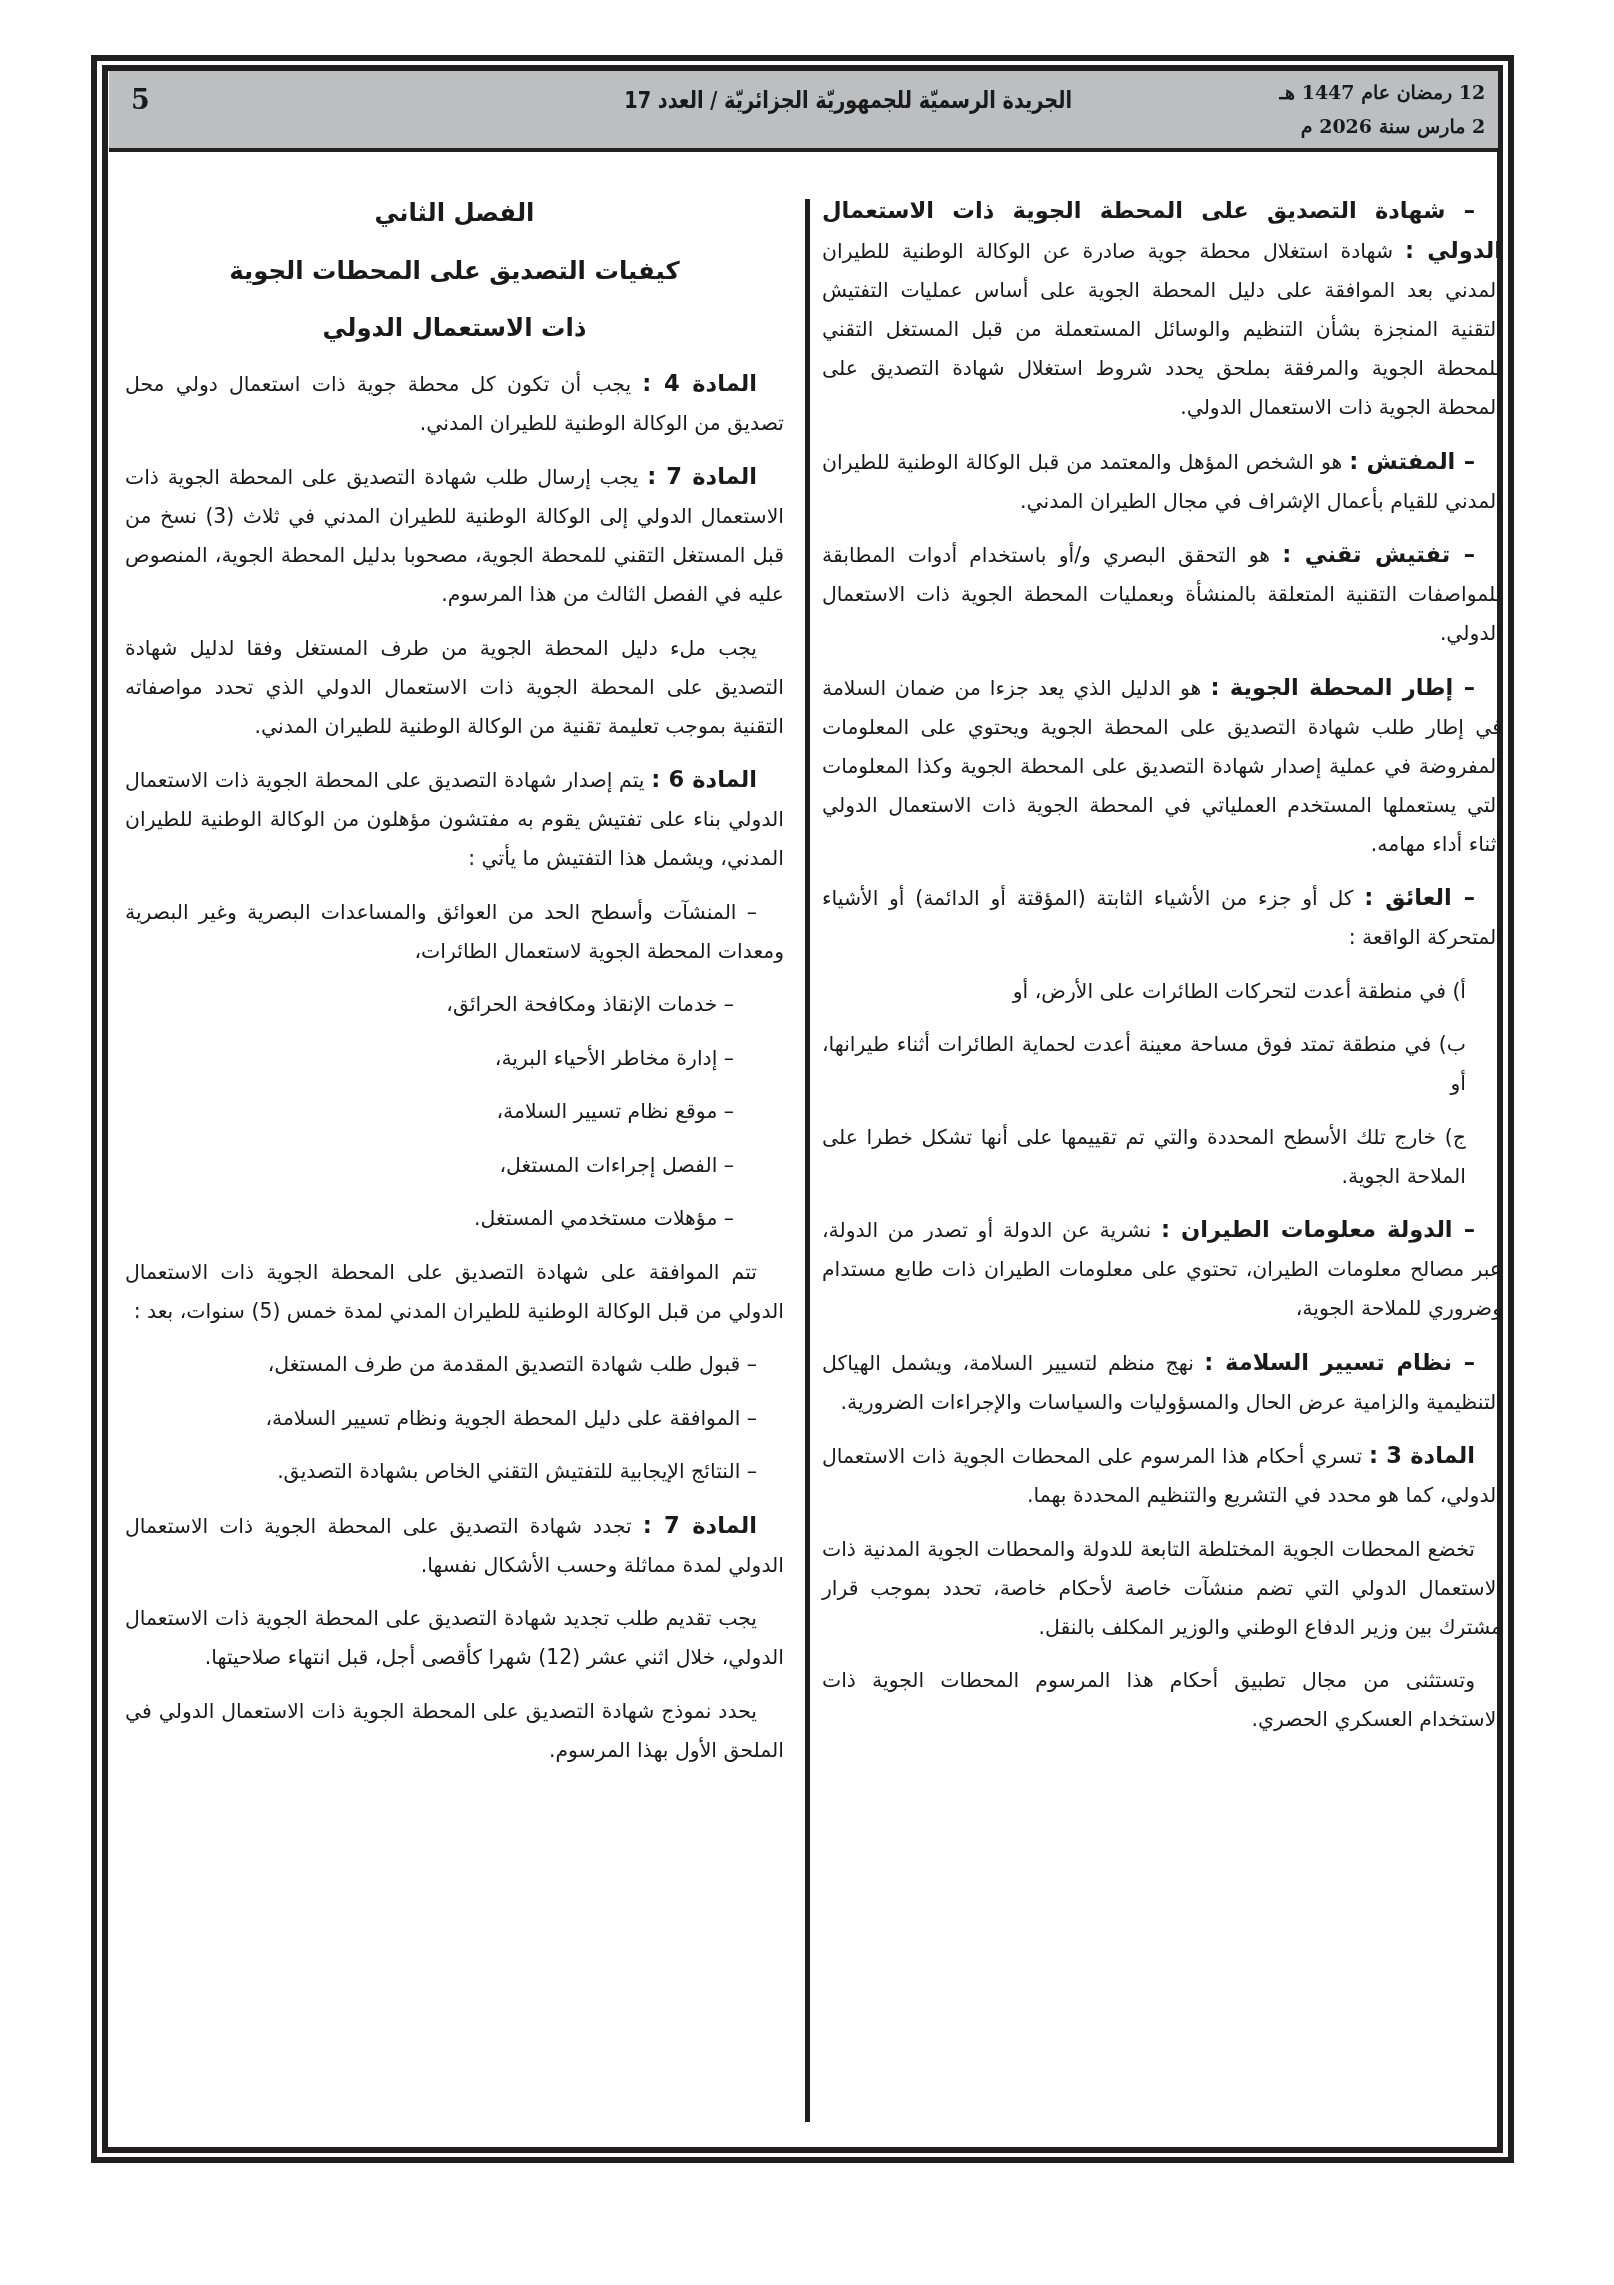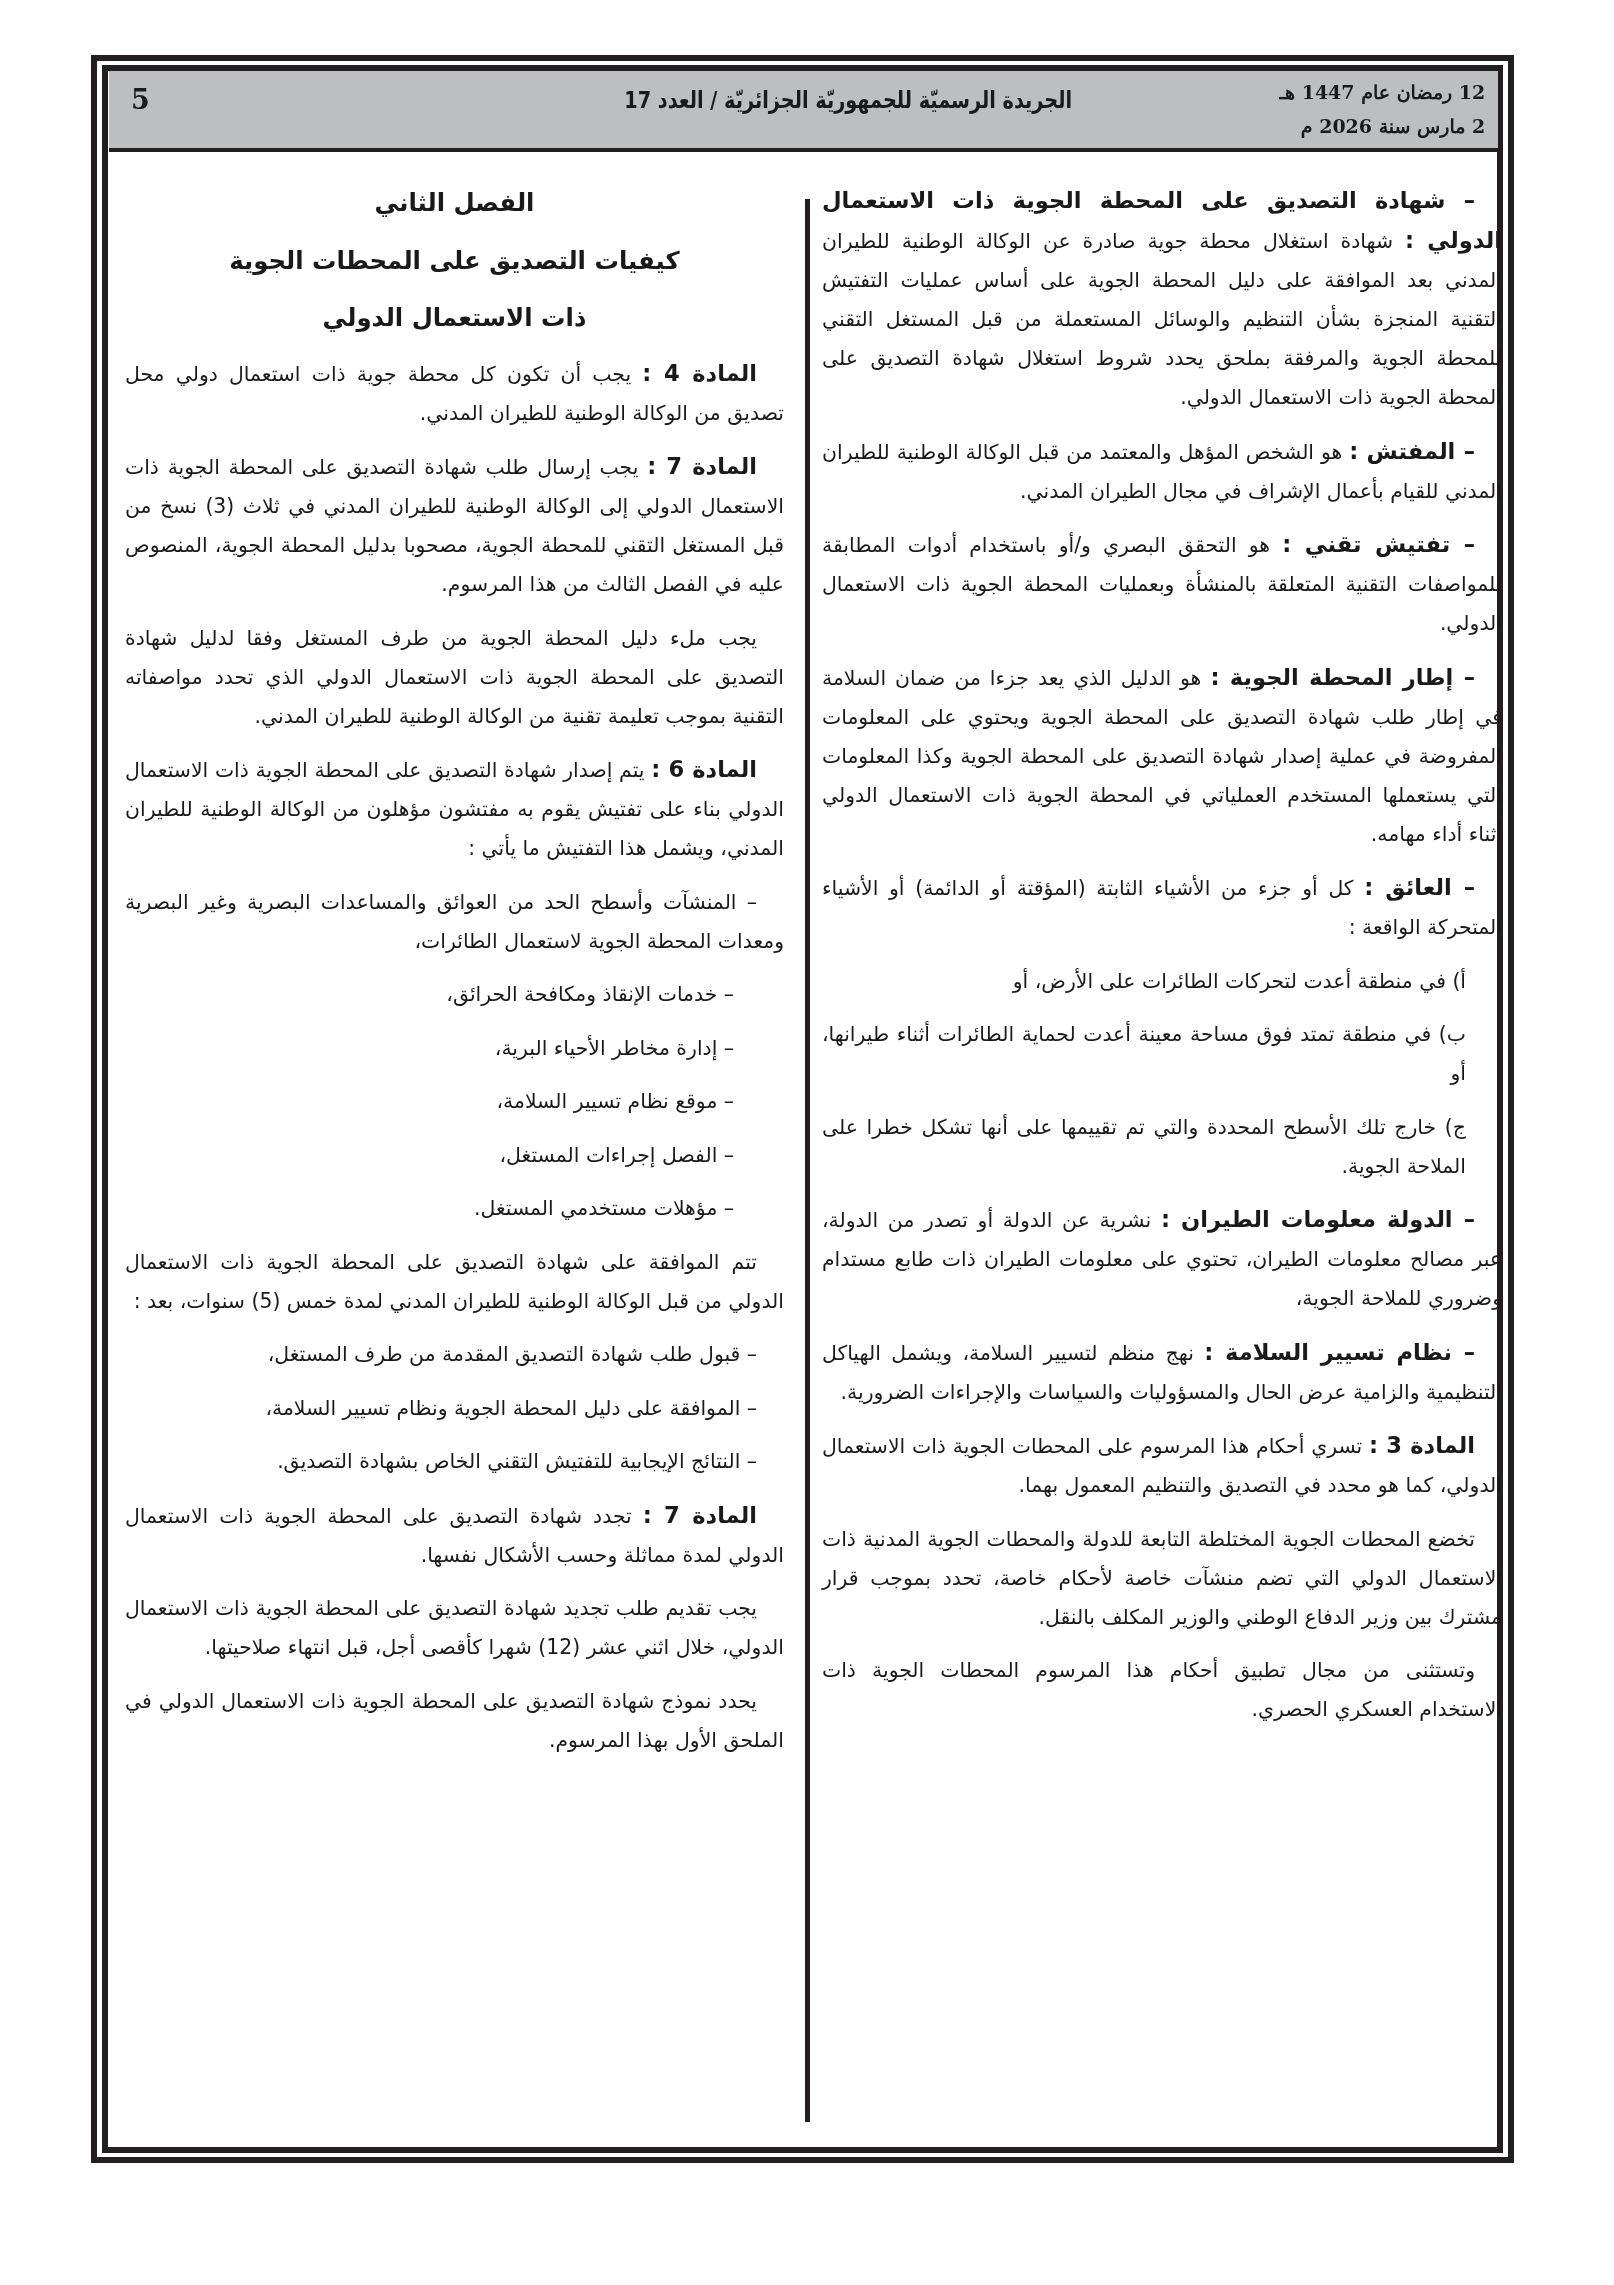--- a/index.html
+++ b/index.html
@@ -16,21 +16,21 @@
   .hdr-date { position: absolute; right: 12.7px; top: 3.6px; text-align: right;
               font-family: "DejaVu Serif", serif; font-weight: bold; font-size: 19px; line-height: 34px; }
   .hdr-title { position: absolute; left: 0; right: 0; top: 14.5px; text-align: center;
                font-family: "DejaVu Sans", sans-serif; font-weight: bold; font-size: 23.5px;
                transform: scaleX(0.82); padding-left: 109px; }
   .hdr-page { position: absolute; left: 22px; top: 12.7px; font-family: "DejaVu Serif", serif;
               font-weight: bold; font-size: 27px; }
 
   .divider { position: absolute; left: 805px; top: 199px; width: 4.5px; height: 1923px; background: #231f20; }
 
-  .col { position: absolute; top: 181px; font-size: 20.4px; line-height: 39px; text-align: justify; }
+  .col { position: absolute; top: 191px; font-size: 20.4px; line-height: 39px; text-align: justify; }
   .col-right { right: 113px; width: 680px; }
   .col-left  { left: 125px; width: 659px; }
 
   .col p { margin: 0 0 14.5px 0; }
   .indent { text-indent: 27px; }
   .term { font-weight: bold; font-size: 22.6px; }
   .art { font-weight: bold; font-size: 22.6px; }
   .sub-item { padding-right: 36px; text-indent: 0; }
   .bullet { padding-right: 50px; }
 
@@ -73,21 +73,21 @@
   <p class="sub-item indent">أ) في منطقة أعدت لتحركات الطائرات على الأرض، أو</p>
   <p class="sub-item indent">ب) في منطقة تمتد فوق مساحة معينة أعدت لحماية الطائرات أثناء طيرانها، أو</p>
   <p class="sub-item indent">ج) خارج تلك الأسطح المحددة والتي تم تقييمها على أنها تشكل خطرا على الملاحة الجوية.</p>
   <p class="indent">
     <span class="term">– الدولة معلومات الطيران :</span><span> نشرية عن الدولة أو تصدر من الدولة، عبر مصالح معلومات الطيران، تحتوي على معلومات الطيران ذات طابع مستدام وضروري للملاحة الجوية،</span>
   </p>
   <p class="indent">
     <span class="term">– نظام تسيير السلامة :</span><span> نهج منظم لتسيير السلامة، ويشمل الهياكل التنظيمية والزامية عرض الحال والمسؤوليات والسياسات والإجراءات الضرورية.</span>
   </p>
   <p class="indent">
-    <span class="art">المادة 3 :</span><span> تسري أحكام هذا المرسوم على المحطات الجوية ذات الاستعمال الدولي، كما هو محدد في التصديق والتنظيم المعمول بهما.</span>
+    <span class="art">المادة 3 :</span><span> تسري أحكام هذا المرسوم على المحطات الجوية ذات الاستعمال الدولي، كما هو محدد في التشريع والتنظيم المحددة بهما.</span>
   </p>
   <p class="indent">تخضع المحطات الجوية المختلطة التابعة للدولة والمحطات الجوية المدنية ذات الاستعمال الدولي التي تضم منشآت خاصة لأحكام خاصة، تحدد بموجب قرار مشترك بين وزير الدفاع الوطني والوزير المكلف بالنقل.</p>
   <p class="indent">وتستثنى من مجال تطبيق أحكام هذا المرسوم المحطات الجوية ذات الاستخدام العسكري الحصري.</p>
 </section>
 
 <section class="col col-left">
   <div class="chap-block">
     <p class="chap">الفصل الثاني</p>
     <p class="chap">كيفيات التصديق على المحطات الجوية</p>
     <p class="chap">ذات الاستعمال الدولي</p>

